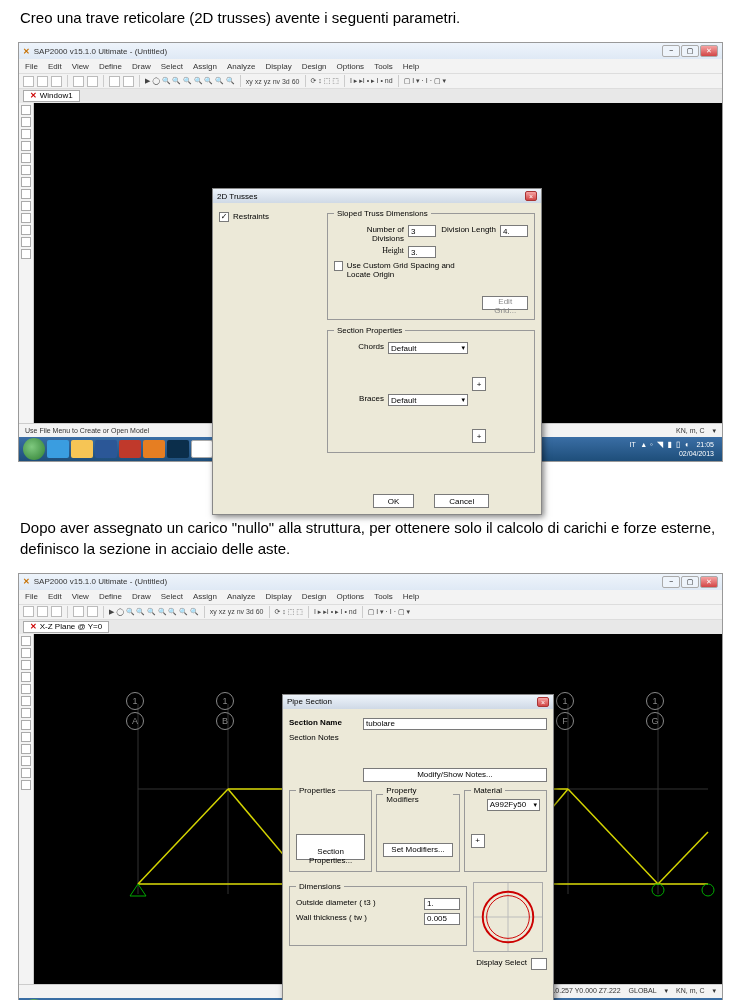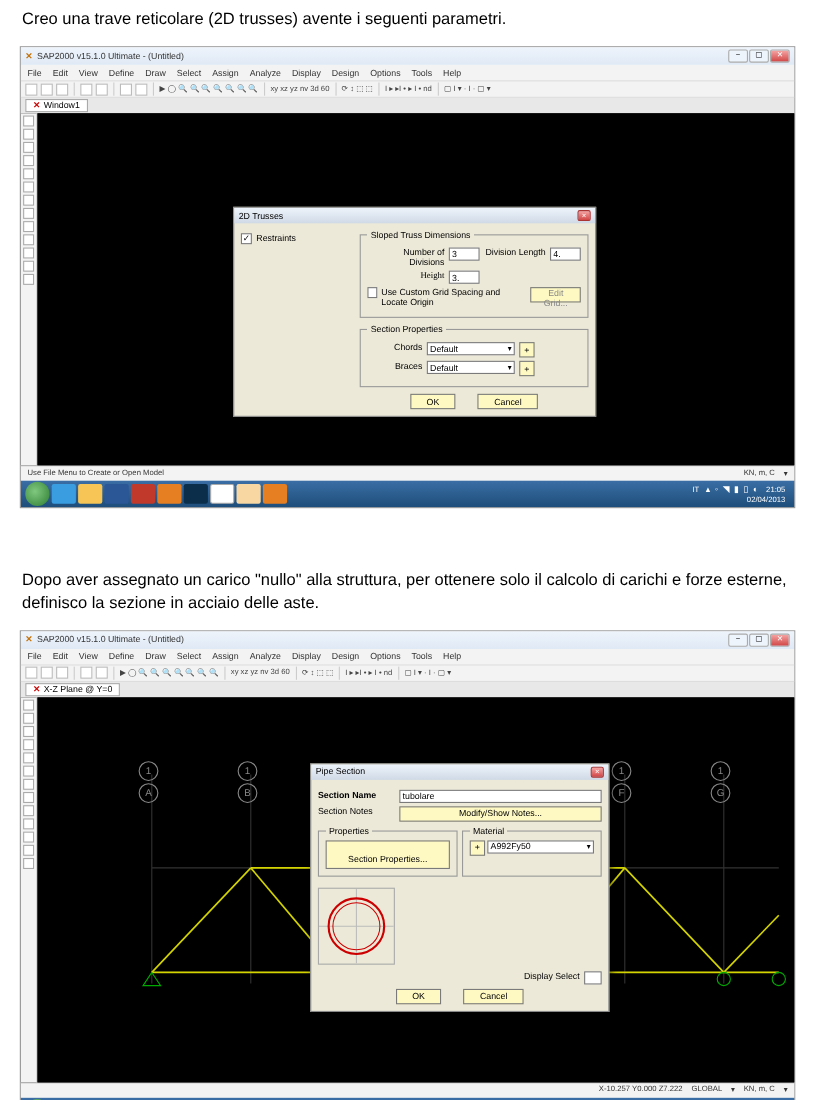--- a/index.html
+++ b/index.html
@@ -42,21 +42,21 @@
   .dlg-title { height:14px; background:linear-gradient(#eef4fb,#cfd9e6); display:flex; align-items:center; padding:0 4px; }
   .dlg-x { margin-left:auto; width:12px; height:10px; background:linear-gradient(#f6a3a3,#d14646); color:#fff; font-size:7px; text-align:center; line-height:9px; border:1px solid #a33; border-radius:2px; }
   .dlg-body { padding:6px; }
   fieldset { border:1px solid #999; padding:4px 6px 6px; margin-bottom:6px; }
   legend { font-size:8px; padding:0 3px; }
   .row { display:flex; align-items:flex-start; gap:4px; margin:3px 0; }
   .lbl { font-size:8px; }
   .inp { border:1px solid #7a7a7a; background:#fff; height:12px; font-size:8px; padding:0 2px; }
   .sel { border:1px solid #7a7a7a; background:#fff; height:12px; font-size:8px; padding:0 2px; display:flex; align-items:center; position:relative; }
   .sel::after { content:"▾"; position:absolute; right:2px; font-size:7px; }
-  .btn { border:1px solid #7a7a7a; background:#fef9c3; height:14px; padding:0 14px; font-size:8px; }
+  .btn { border:1px solid #7a7a7a; background:#ffffff; height:14px; padding:0 14px; font-size:8px;margin-top:35px; }
   .btn-dots { width:14px; padding:0; text-align:center; }
   .btn-row { display:flex; gap:20px; justify-content:center; margin-top:4px; }
   .ck { width:10px; height:10px; border:1px solid #7a7a7a; background:#fff; }
   .ck.checked::after { content:"✓"; font-size:8px; line-height:8px; display:block; text-align:center; }
   .preview { width:110px; height:65px; background:#000; border:1px solid #333; position:relative; margin-top:4px; }
   .dlg1-right { display:flex; gap:10px; }
   
   .node { position:absolute; display:flex; flex-direction:column; align-items:center; font-size:9px; color:#888; }
   .node-c { width:18px; height:18px; border:1px solid #888; border-radius:50%; display:flex; align-items:center; justify-content:center; margin-bottom:2px; }
   .crosshair { position:absolute; width:60px; height:60px; border:1px solid #aaa; }
@@ -335,30 +335,45 @@
           <div class="row">
             <span class="lbl" style="width:70px;">Section Notes</span>
             <button class="btn" style="flex:1;padding:0 4px;">Modify/Show Notes...</button>
           </div>
           <div style="display:flex; gap:4px; margin-top:4px;">
             <fieldset style="flex:1;">
               <legend>Properties</legend>
               <button class="btn" style="width:100%;padding:12px 2px;">Section Properties...</button>
             </fieldset>
             <fieldset style="flex:1;">
+              <legend>Property Modifiers</legend>
+              <button class="btn" style="width:100%;padding:0 2px;">Set Modifiers...</button>
+            </fieldset>
+            <fieldset style="flex:1;">
               <legend>Material</legend>
               <div style="display:flex;gap:2px;">
                 <button class="btn btn-dots">+</button>
                 <div class="sel" style="flex:1;">
                     <span>A992Fy50</span>
                   </div>
               </div>
             </fieldset>
           </div>
           <div style="display:flex; gap:6px; margin-top:4px;">
+            <fieldset style="flex:1;">
+              <legend>Dimensions</legend>
+              <div class="row">
+                <span class="lbl" style="flex:1;">Outside diameter  ( t3 )</span>
+                <input class="inp" style="width: 36px;" value="1.">
+              </div>
+              <div class="row">
+                <span class="lbl" style="flex:1;">Wall thickness  ( tw )</span>
+                <input class="inp" style="width: 36px;" value="0.005">
+              </div>
+            </fieldset>
             <div style="width:74px;">
               <div class="crosshair" style="position:relative;width:70px;height:70px;">
                 <svg viewBox="0 0 70 70" style="width:100%;height:100%">
                   <line x1="35" y1="0" x2="35" y2="70" stroke="#bbb"></line>
                   <line x1="0" y1="35" x2="70" y2="35" stroke="#bbb"></line>
                   <circle cx="35" cy="35" r="26" fill="none" stroke="#c00" stroke-width="2"></circle>
                   <circle cx="35" cy="35" r="22" fill="none" stroke="#c00" stroke-width="1"></circle>
                 </svg>
               </div>
             </div>

